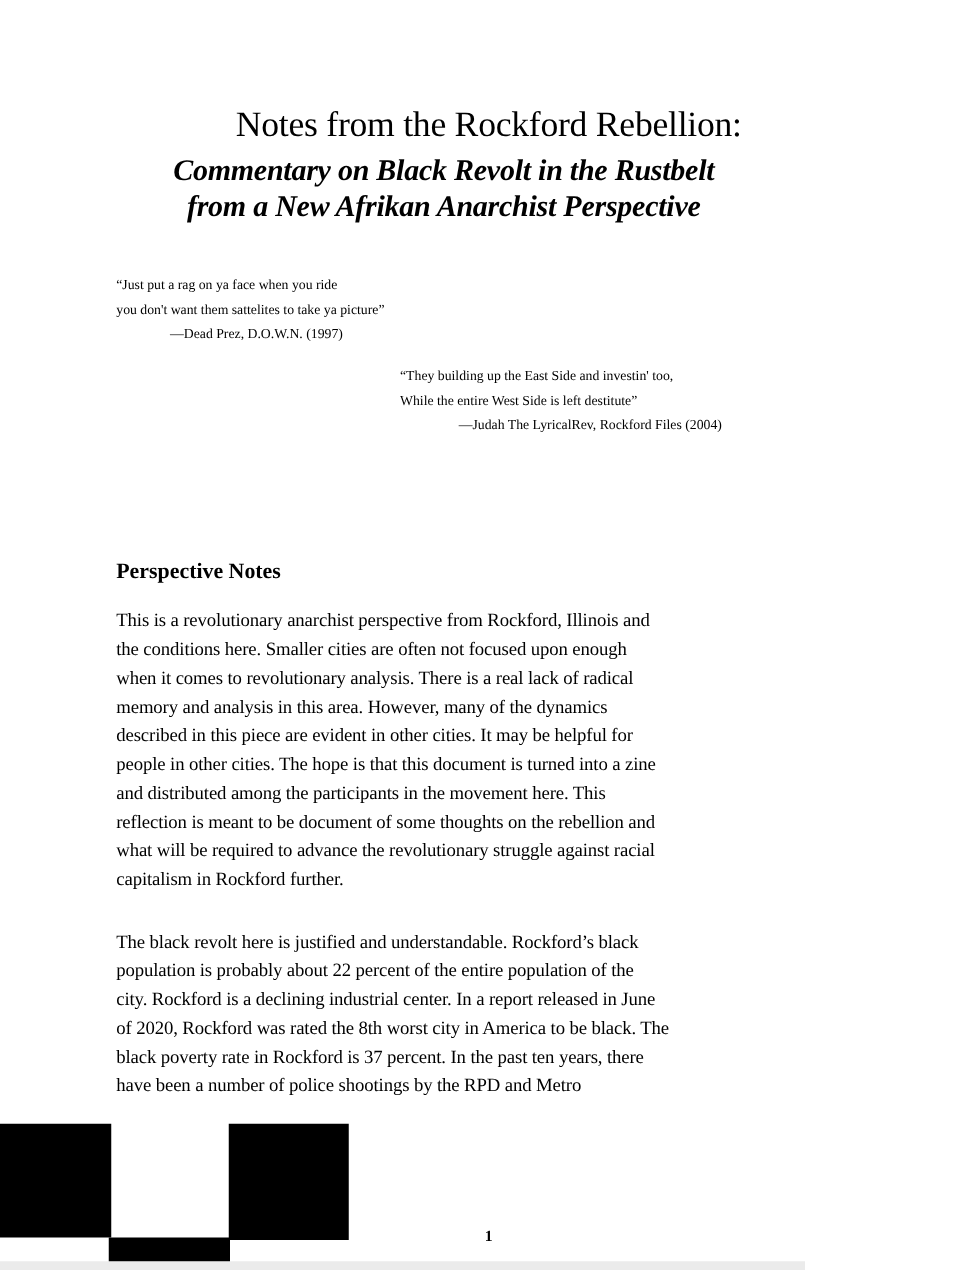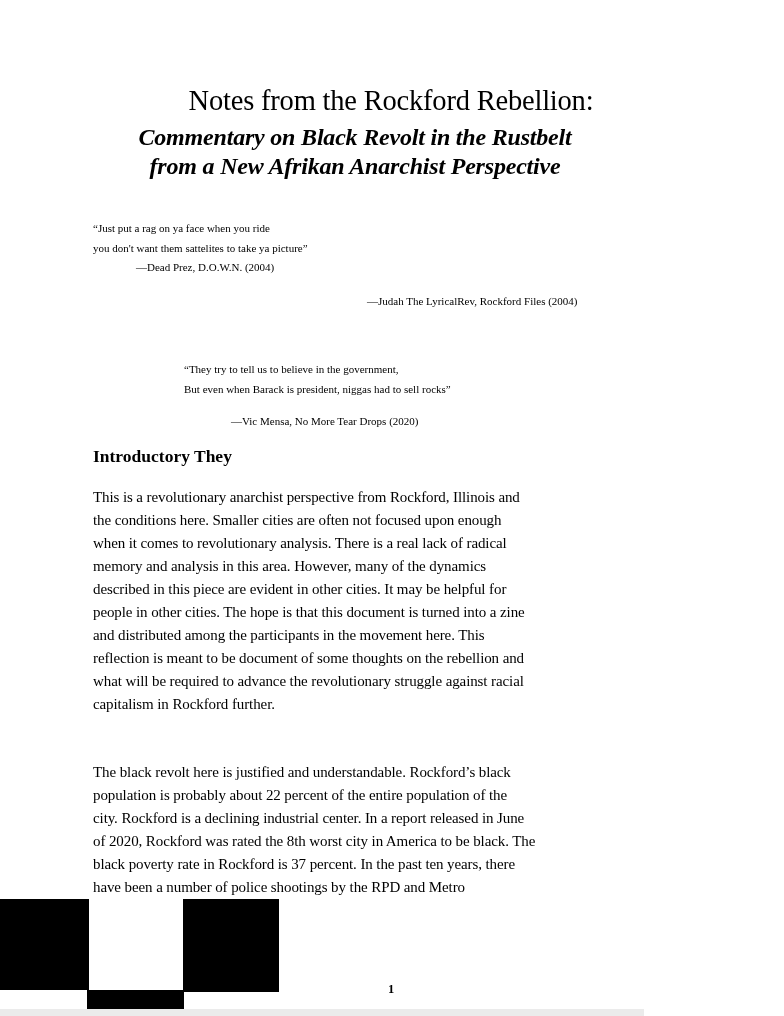--- a/index.html
+++ b/index.html
@@ -67,21 +67,21 @@
   .body-para {
     position: absolute;
     left: 93px;
     margin: 0;
     font-size: 15px;
     line-height: 23px;
     letter-spacing: -0.1px;
     white-space: pre;
   }
   .p1 { top: 486px; }
-  .p2 { top: 761px; }
+  .p2 { top: 743px; }
   .black-rect { position: absolute; background: #000000; }
   .r1 { left: 0;     top: 899px; width: 89px; height: 91px; }
   .r2 { left: 183px; top: 899px; width: 96px; height: 93px; }
   .r3 { left: 87px;  top: 990px; width: 97px; height: 19px; }
   .page-number {
     position: absolute;
     left: 0; top: 982px;
     width: 100%;
     text-align: center;
     font-size: 12.5px;
@@ -95,34 +95,31 @@
   <div class="page">
 
     <h1 class="doc-title">Notes from the Rockford Rebellion:</h1>
 
     <h2 class="doc-subtitle">Commentary on Black Revolt in the Rustbelt
 from a New Afrikan Anarchist Perspective</h2>
 
     <div class="epigraph q1">
       <div class="lines">“Just put a rag on ya face when you ride
 you don't want them sattelites to take ya picture”</div>
-      <div class="attribution">—Dead Prez, D.O.W.N. (2004)</div>
+      <div class="attribution">—Dead Prez, D.O.W.N. (1997)</div>
     </div>
 
     <div class="epigraph q2">
+      <div class="lines">“They building up the East Side and investin' too,
+While the entire West Side is left destitute”</div>
       <div class="attribution">—Judah The LyricalRev, Rockford Files (2004)</div>
     </div>
 
-    <div class="epigraph q3">
-      <div class="lines">“They try to tell us to believe in the government,
-But even when Barack is president, niggas had to sell rocks”</div>
-      <div class="attribution">—Vic Mensa, No More Tear Drops (2020)</div>
-    </div>
 
-    <h3 class="section-heading">Introductory They</h3>
+    <h3 class="section-heading">Perspective Notes</h3>
 
     <p class="body-para p1">This is a revolutionary anarchist perspective from Rockford, Illinois and
 the conditions here. Smaller cities are often not focused upon enough
 when it comes to revolutionary analysis. There is a real lack of radical
 memory and analysis in this area. However, many of the dynamics
 described in this piece are evident in other cities. It may be helpful for
 people in other cities. The hope is that this document is turned into a zine
 and distributed among the participants in the movement here. This
 reflection is meant to be document of some thoughts on the rebellion and
 what will be required to advance the revolutionary struggle against racial

